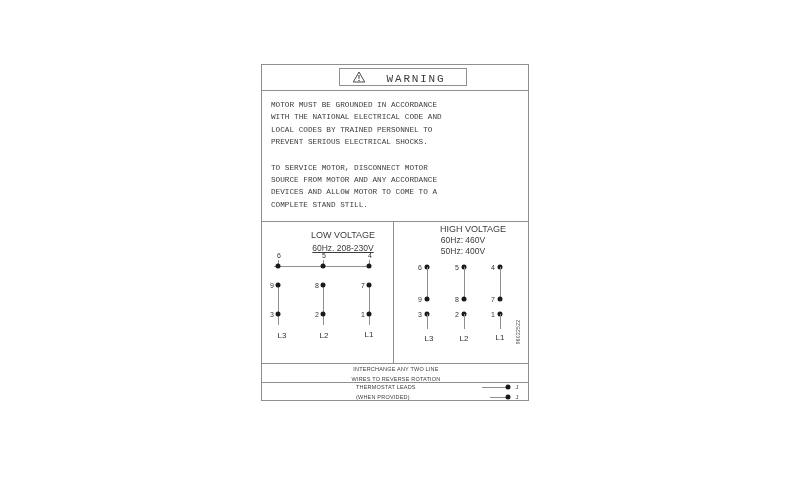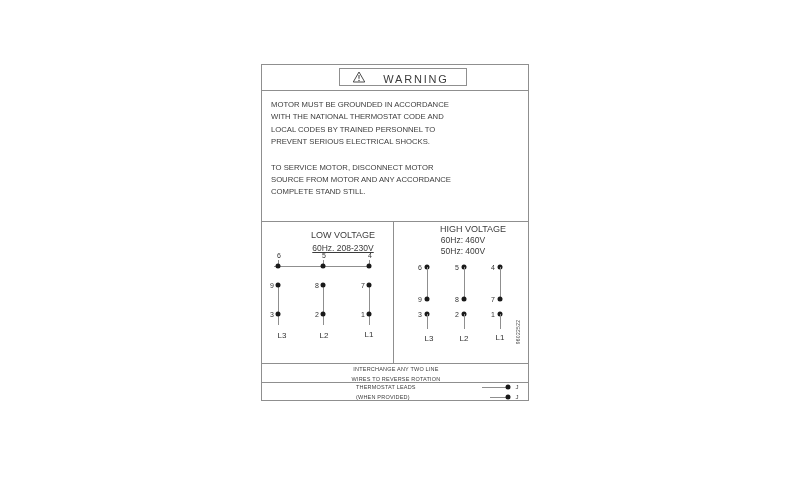--- a/index.html
+++ b/index.html
@@ -1,25 +1,25 @@
 <!DOCTYPE html>
 <html><head>
 <meta charset="utf-8">
 <style>
   html,body{margin:0;padding:0;}
   body{width:800px;height:492px;background:#ffffff;font-family:"Liberation Sans",sans-serif;position:relative;overflow:hidden;}
   .label{position:absolute;left:261px;top:64px;width:268px;height:337px;border:1px solid #8f8f8f;box-sizing:border-box;background:#fff;}
-  .abs{position:absolute;}
+  .abs{position:absolute;font-family:Liberation Mono, monospace;}
   .ctr{position:absolute;transform:translate(-50%,-50%);white-space:nowrap;}
   .lft{position:absolute;transform:translateY(-50%);white-space:nowrap;}
   .hline{position:absolute;height:1px;background:#8f8f8f;}
   .vline{position:absolute;width:1px;background:#8f8f8f;}
   .dot{position:absolute;width:5px;height:5px;background:#1a1a1a;border-radius:50%;transform:translate(-50%,-50%);}
   .warnbox{position:absolute;left:77px;top:3px;width:128px;height:18px;border:1px solid #8f8f8f;box-sizing:border-box;}
-  .warntitle{font-size:11px;letter-spacing:1.8px;color:#3b3b3b;}
+  .warntitle{font-size:11px;letter-spacing:1.8px;color:#3b3b3b;font-family:Liberation Mono, monospace;}
   .bline{font-size:7.7px;line-height:12.4px;color:#3b3b3b;white-space:nowrap;}
   .sect-title{font-size:9px;color:#3b3b3b;}
   .sect-sub{font-size:8.5px;color:#3b3b3b;}
   .tnum{font-size:7px;color:#333333;}
   .llab{font-size:8px;color:#333333;}
   .ftext{font-size:5.5px;color:#3d3d3d;letter-spacing:0.2px;}
   .jlab{font-size:6px;color:#3d3d3d;}
   .pnum{font-size:5px;color:#4a4a4a;letter-spacing:0.3px;}
 </style>
 </head>
@@ -35,27 +35,28 @@
         <rect x="11.9" y="8" width="2.2" height="7.5" fill="#4a4a4a"></rect>
         <circle cx="13" cy="19" r="1.5" fill="#4a4a4a"></circle>
       </svg>
     </span>
     <span class="ctr warntitle" style="left:76px;top:9.5px;">WARNING</span>
   </div>
 
   <div class="abs" style="left:9px;top:34px;width:252px;">
     <div>
       <div class="bline">MOTOR MUST BE GROUNDED IN ACCORDANCE</div>
-      <div class="bline">WITH THE NATIONAL THERMOSTAT CODE AND</div>
+      <div class="bline">WITH THE NATIONAL ELECTRICAL CODE AND</div>
       <div class="bline">LOCAL CODES BY TRAINED PERSONNEL TO</div>
       <div class="bline">PREVENT SERIOUS ELECTRICAL SHOCKS.</div>
     </div>
     <div style="margin-top:13px;">
       <div class="bline">TO SERVICE MOTOR, DISCONNECT MOTOR</div>
       <div class="bline">SOURCE FROM MOTOR AND ANY ACCORDANCE</div>
+      <div class="bline">DEVICES AND ALLOW MOTOR TO COME TO A</div>
       <div class="bline">COMPLETE STAND STILL.</div>
     </div>
   </div>
 
   <div class="hline" style="left:0;top:156px;width:266px;"></div>
   <div class="vline" style="left:131px;top:156px;height:142px;"></div>
 
   <span class="ctr sect-title" style="left:81px;top:170px;">LOW VOLTAGE</span>
   <span class="ctr sect-sub" style="left:81px;top:183px;text-decoration:underline;">60Hz. 208-230V</span>
 

